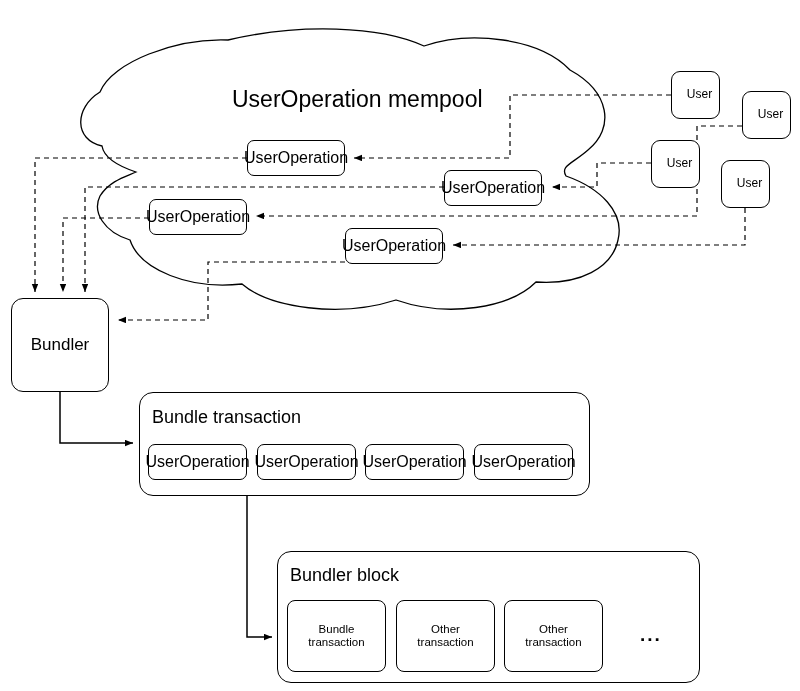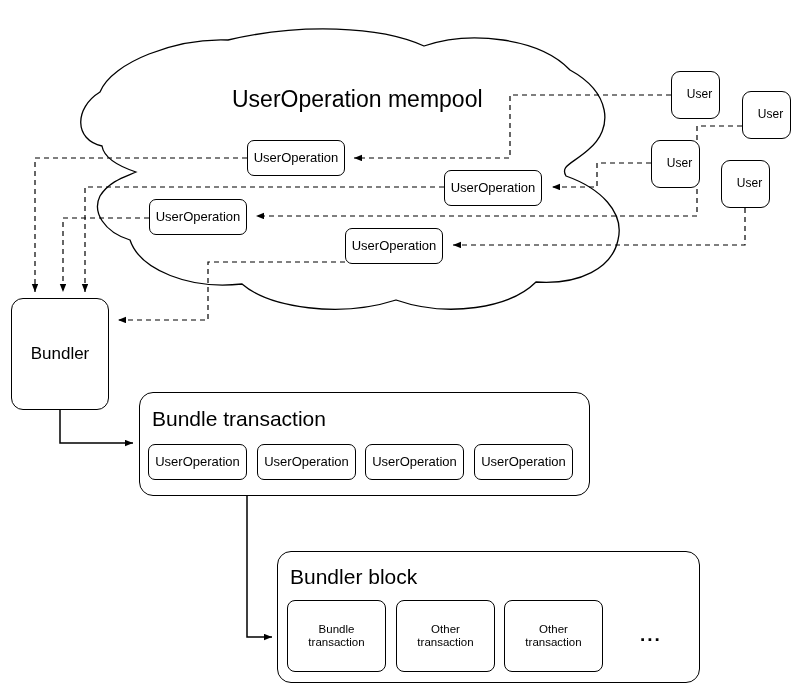--- a/index.html
+++ b/index.html
@@ -5,25 +5,25 @@
   html,body{margin:0;padding:0;background:#ffffff;}
   body{width:800px;height:691px;overflow:hidden;
        font-family:"Liberation Sans", sans-serif;color:#000;}
   #stage{position:relative;width:800px;height:691px;}
   svg.layer{position:absolute;left:0;top:0;width:800px;height:691px;}
 
   .node{position:absolute;box-sizing:border-box;background:#fff;
         border:1px solid #000;border-radius:8px;
         display:flex;align-items:center;justify-content:center;
         text-align:center;line-height:1.15;}
-  .node.sm{font-size:13px;border-radius:7px;}
+  .node.sm{font-size:16px;border-radius:7px;}
   .node.usr{font-size:12px;border-radius:9px;padding-left:8px;}
   .bigbox{position:absolute;box-sizing:border-box;background:#fff;
           border:1.4px solid #000;border-radius:14px;}
-  .bigtitle{position:absolute;font-size:21px;white-space:nowrap;}
+  .bigtitle{position:absolute;font-size:18px;white-space:nowrap;}
   .cloudtitle{position:absolute;font-size:23px;white-space:nowrap;
               text-align:center;}
   .bundler-lbl{font-size:17px;}
   .ellipsis{position:absolute;font-size:19px;letter-spacing:2px;
             font-weight:700;}
   .tx2{font-size:11.5px;}
 </style>
 </head>
 <body>
 
@@ -78,21 +78,21 @@
   <div class="node sm" style="left:345px;top:228px;width:98px;height:36px;">UserOperation</div>
 
   <div class="node usr" style="left:671px;top:71px;width:49px;height:48px;">User</div>
 
   <div class="node usr" style="left:742px;top:91px;width:49px;height:48px;">User</div>
 
   <div class="node usr" style="left:651px;top:140px;width:49px;height:48px;">User</div>
 
   <div class="node usr" style="left:721px;top:160px;width:49px;height:48px;">User</div>
 
-  <div class="node bundler-lbl" style="left:11px;top:298px;width:98px;height:112px;border-width:1.4px;border-radius:12px;">Bundler</div>
+  <div class="node bundler-lbl" style="left:11px;top:298px;width:98px;height:94px;border-width:1.4px;border-radius:12px;">Bundler</div>
 
   <div class="bigbox" style="left:139px;top:392px;width:451px;height:104px;"></div>
   <div class="bigtitle" style="left:152px;top:407px;">Bundle transaction</div>
 
   <div class="node sm" style="left:148px;top:444px;width:99px;height:36px;">UserOperation</div>
   <div class="node sm" style="left:257px;top:444px;width:99px;height:36px;">UserOperation</div>
   <div class="node sm" style="left:365px;top:444px;width:99px;height:36px;">UserOperation</div>
   <div class="node sm" style="left:474px;top:444px;width:99px;height:36px;">UserOperation</div>
 
   <div class="bigbox" style="left:277px;top:551px;width:423px;height:132px;"></div>

